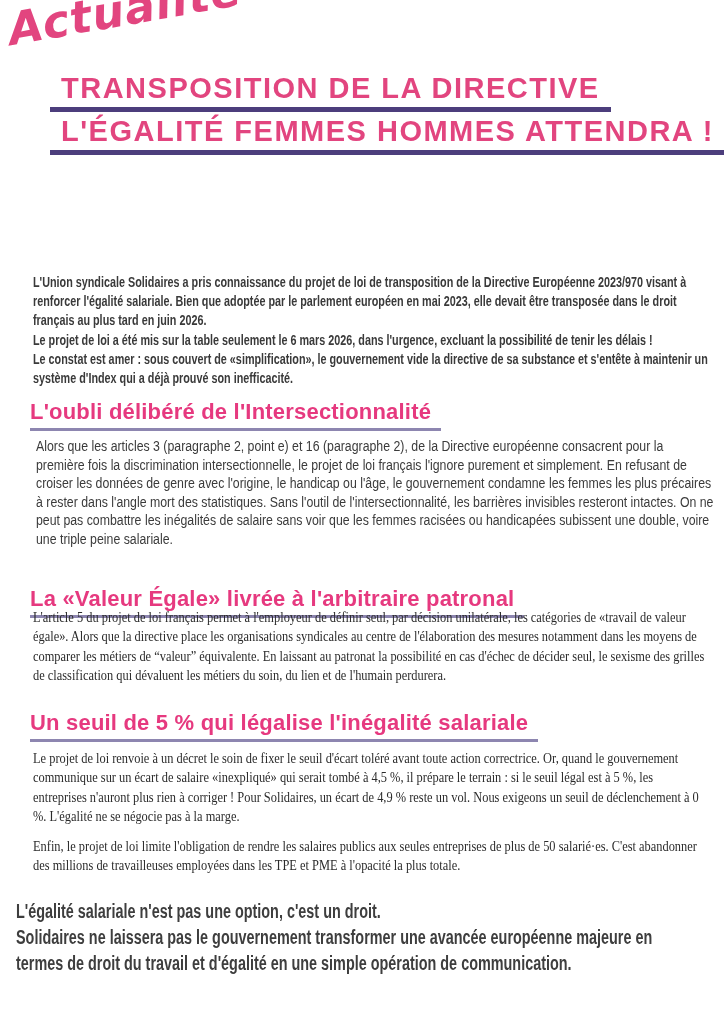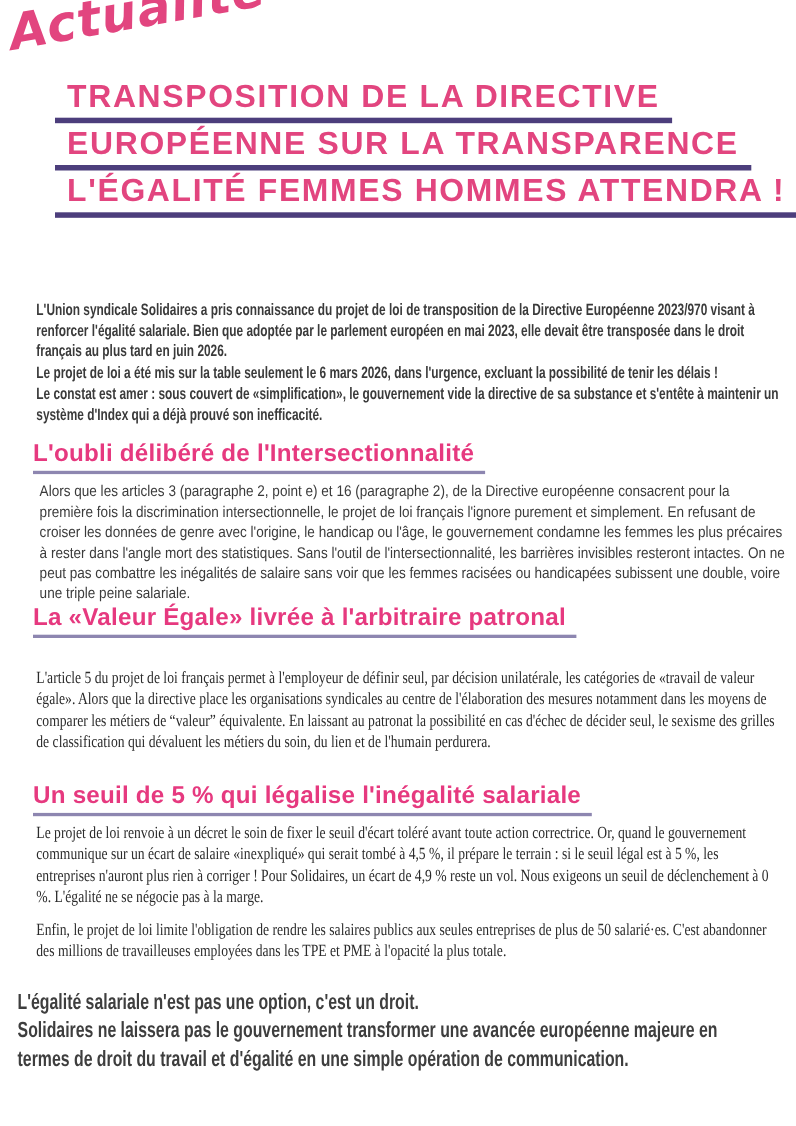--- a/index.html
+++ b/index.html
@@ -44,21 +44,21 @@
   
   .section-heading{
     position:absolute;left:30px;margin:0;
     display:inline-block;
     font-family:"Liberation Sans",sans-serif;
     font-weight:bold;font-size:22px;letter-spacing:0.2px;
     color:#e6397f;
     border-bottom:3.5px solid #8d86b0;
     padding:0 10px 3px 0;
   }
-  .h1{top:399px}.h2{top:548px}.h3{top:710px}
+  .h1{top:399px}.h2{top:586px}.h3{top:710px}
   
   .body-sans{
     position:absolute;left:36px;width:770px;
     transform:scaleX(0.88);transform-origin:0 0;
     font-family:"Liberation Sans",sans-serif;
     font-size:14px;line-height:18.6px;color:#3b3b3b;
   }
   .b1{top:437px}
   
   .body-serif{
@@ -80,21 +80,20 @@
 </style>
 </head>
 <body>
 
 <div class="page">
 
   <div class="actualite">Actualité</div>
 
   <div class="title-block">
     <div class="title-row"><span class="title-line">TRANSPOSITION DE LA DIRECTIVE</span></div>
-    <div class="title-row"><span class="title-line">EUROPÉENNE SUR LA TRANSPARENCE</span></div>
     <div class="title-row"><span class="title-line">L'ÉGALITÉ FEMMES HOMMES ATTENDRA !</span></div>
   </div>
 
   <div class="intro">
     <p>L'Union syndicale Solidaires a pris connaissance du projet de loi de transposition de la Directive Européenne 2023/970 visant à renforcer l'égalité salariale. Bien que adoptée par le parlement européen en mai 2023, elle devait être transposée dans le droit français au plus tard en juin 2026.</p>
     <p>Le projet de loi a été mis sur la table seulement le 6 mars 2026, dans l'urgence, excluant la possibilité de tenir les délais !</p>
     <p>Le constat est amer : sous couvert de «simplification», le gouvernement vide la directive de sa substance et s'entête à maintenir un système d'Index qui a déjà prouvé son inefficacité.</p>
   </div>
 
   <h2 class="section-heading h1">L'oubli délibéré de l'Intersectionnalité</h2>

